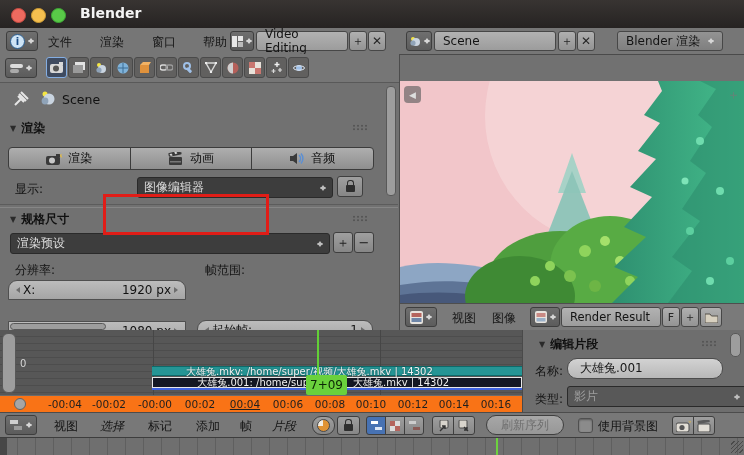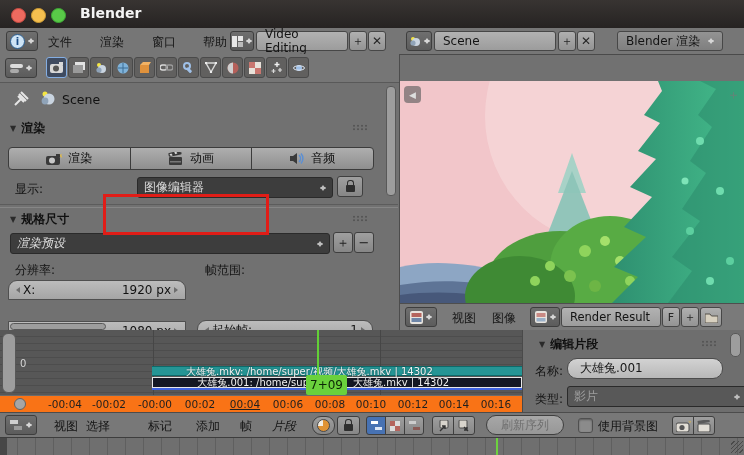--- a/index.html
+++ b/index.html
@@ -292,21 +292,21 @@
       </div>
 
     <div class="abs sep" style="left:0;top:150px;width:398px;"></div>
 
     <div class="abs" style="left:10px;top:157px;display:flex;align-items:center;">
       <span class="tri">▼</span>
       <span class="panel-title">规格尺寸</span>
     </div>
     <div class="abs dragdots" style="left:352px;top:161px;"></div>
 
-    <div class="abs darkdd" style="left:10px;top:179px;width:320px;height:21px;font-style:italic;">
+    <div class="abs darkdd" style="left:10px;top:179px;width:320px;height:21px;">
       <span>渲染预设</span>
       <span class="upduo" style="margin-left:auto;"></span>
     </div>
     <div class="abs hbtn" style="left:333px;top:178px;width:20px;height:21px;font-size:13px;color:#222;">＋</div>
     <div class="abs hbtn" style="left:354px;top:178px;width:20px;height:21px;font-size:13px;color:#222;">−</div>
 
     <div class="abs label-dark" style="left:15px;top:208px;">分辨率:</div>
     <div class="abs label-dark" style="left:205px;top:208px;">帧范围:</div>
 
     <div class="abs numfield" style="left:8px;top:226px;width:178px;height:20px;border-radius:9px 9px 0 0;">
@@ -461,21 +461,21 @@
 
     <div id="vse-header">
       <div class="abs iconbox" style="left:5px;width:32px;top:2px;">
         <svg width="13" height="11">
             <rect x="0" y="0" width="8" height="4" fill="#cfcfcf"></rect>
             <rect x="4" y="6" width="8" height="4" fill="#9a9a9a"></rect>
           </svg>
         <span class="upduo"></span>
       </div>
       <div class="abs vh-menu" style="left:54px;">视图</div>
-      <div class="abs vh-menu" style="left:86px;">选择</div>
+      <div class="abs vh-menu" style="left:100px;font-style:italic;">选择</div>
       <div class="abs vh-menu" style="left:148px;">标记</div>
       <div class="abs vh-menu" style="left:196px;">添加</div>
       <div class="abs vh-menu" style="left:240px;">帧</div>
       <div class="abs vh-menu" style="left:272px;font-style:italic;">片段</div>
 
       <div class="abs hbtn" style="left:312px;width:23px;border-radius:9px;">
         <span style="width:13px;height:13px;border-radius:50%;background:conic-gradient(#e09334 0 270deg,#f2ede4 270deg 360deg);border:1px solid #4a4a4a;box-sizing:border-box;"></span>
       </div>
       <div class="abs hbtn" style="left:337px;width:23px;">
           <span class="lockicon"></span>

